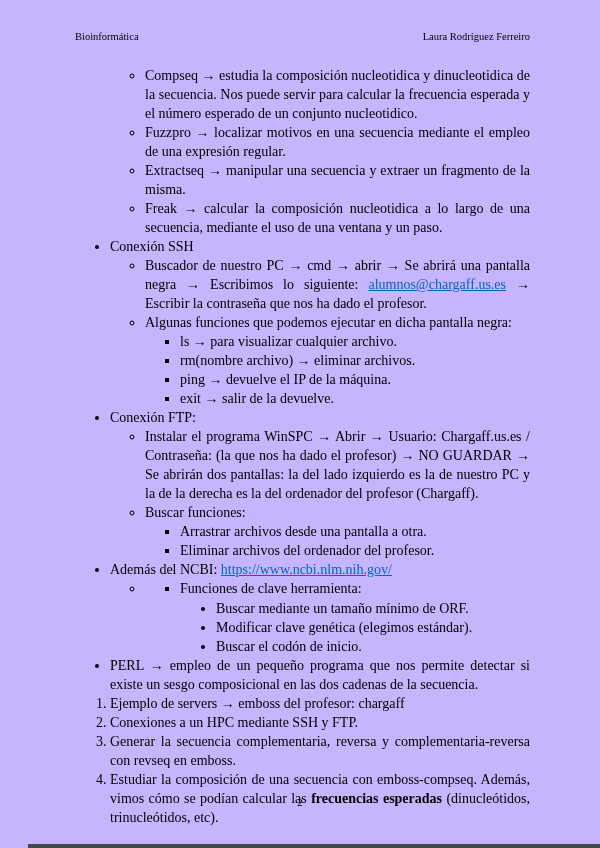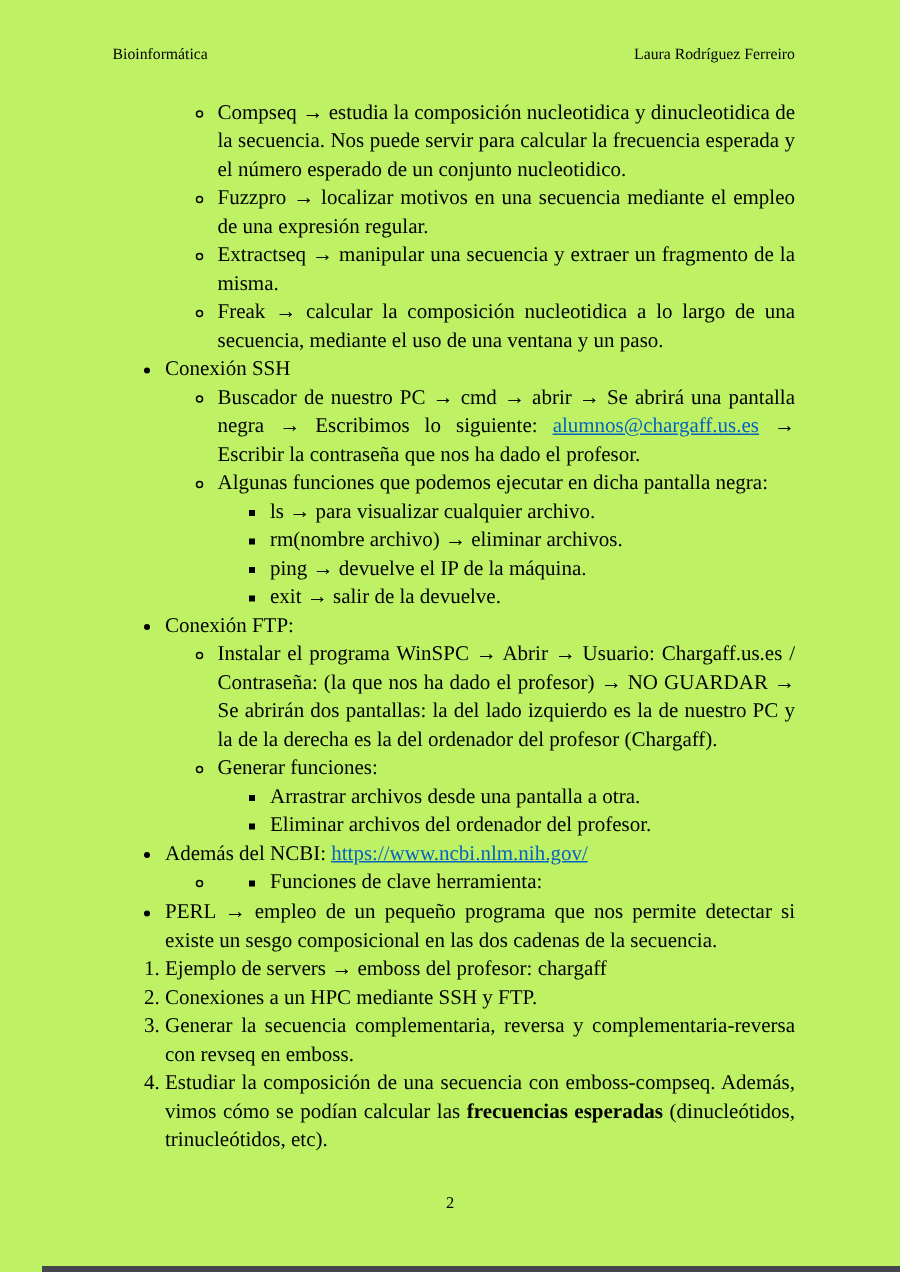--- a/index.html
+++ b/index.html
@@ -8,21 +8,21 @@
     width: 600px; height: 848px;
     background: #ffffff;
     font-family: "Liberation Serif", "DejaVu Serif", serif;
     color: #000;
   }
   .page {
     position: relative;
     width: 600px; height: 848px;
     padding: 30px 70px 0 75px;
     overflow: hidden;
-    background: #bef264;
+    background: #c4b5fd;
   }
   .header {
     display: flex;
     justify-content: space-between;
     font-size: 10.5px;
     line-height: 1.3;
   }
   .content {
     margin-top: 22px;
     font-size: 14px;
@@ -91,35 +91,40 @@
             </ul>
           </li>
         </ul>
       </li>
 
       <li>
         <span>Conexión FTP:</span>
         <ul class="lvl2">
           <li>Instalar el programa WinSPC → Abrir → Usuario: Chargaff.us.es / Contraseña: (la que nos ha dado el profesor) → NO GUARDAR → Se abrirán dos pantallas: la del lado izquierdo es la de nuestro PC y la de la derecha es la del ordenador del profesor (Chargaff).</li>
           <li>
-            <span>Generar funciones:</span>
+            <span>Buscar funciones:</span>
             <ul class="lvl3">
               <li>Arrastrar archivos desde una pantalla a otra.</li>
               <li>Eliminar archivos del ordenador del profesor.</li>
             </ul>
           </li>
         </ul>
       </li>
 
       <li><span>Además del NCBI: </span><a class="doclink">https://www.ncbi.nlm.nih.gov/</a>
         <ul class="lvl2">
           <li>
             <ul class="lvl3">
               <li>
                 <span>Funciones de clave herramienta:</span>
+                <ul class="lvl4">
+                  <li>Buscar mediante un tamaño mínimo de ORF.</li>
+                  <li>Modificar clave genética (elegimos estándar).</li>
+                  <li>Buscar el codón de inicio.</li>
+                </ul>
               </li>
             </ul>
           </li>
         </ul>
       </li>
 
       <li>PERL → empleo de un pequeño programa que nos permite detectar si existe un sesgo composicional en las dos cadenas de la secuencia.</li>
 
     </ul>
 

